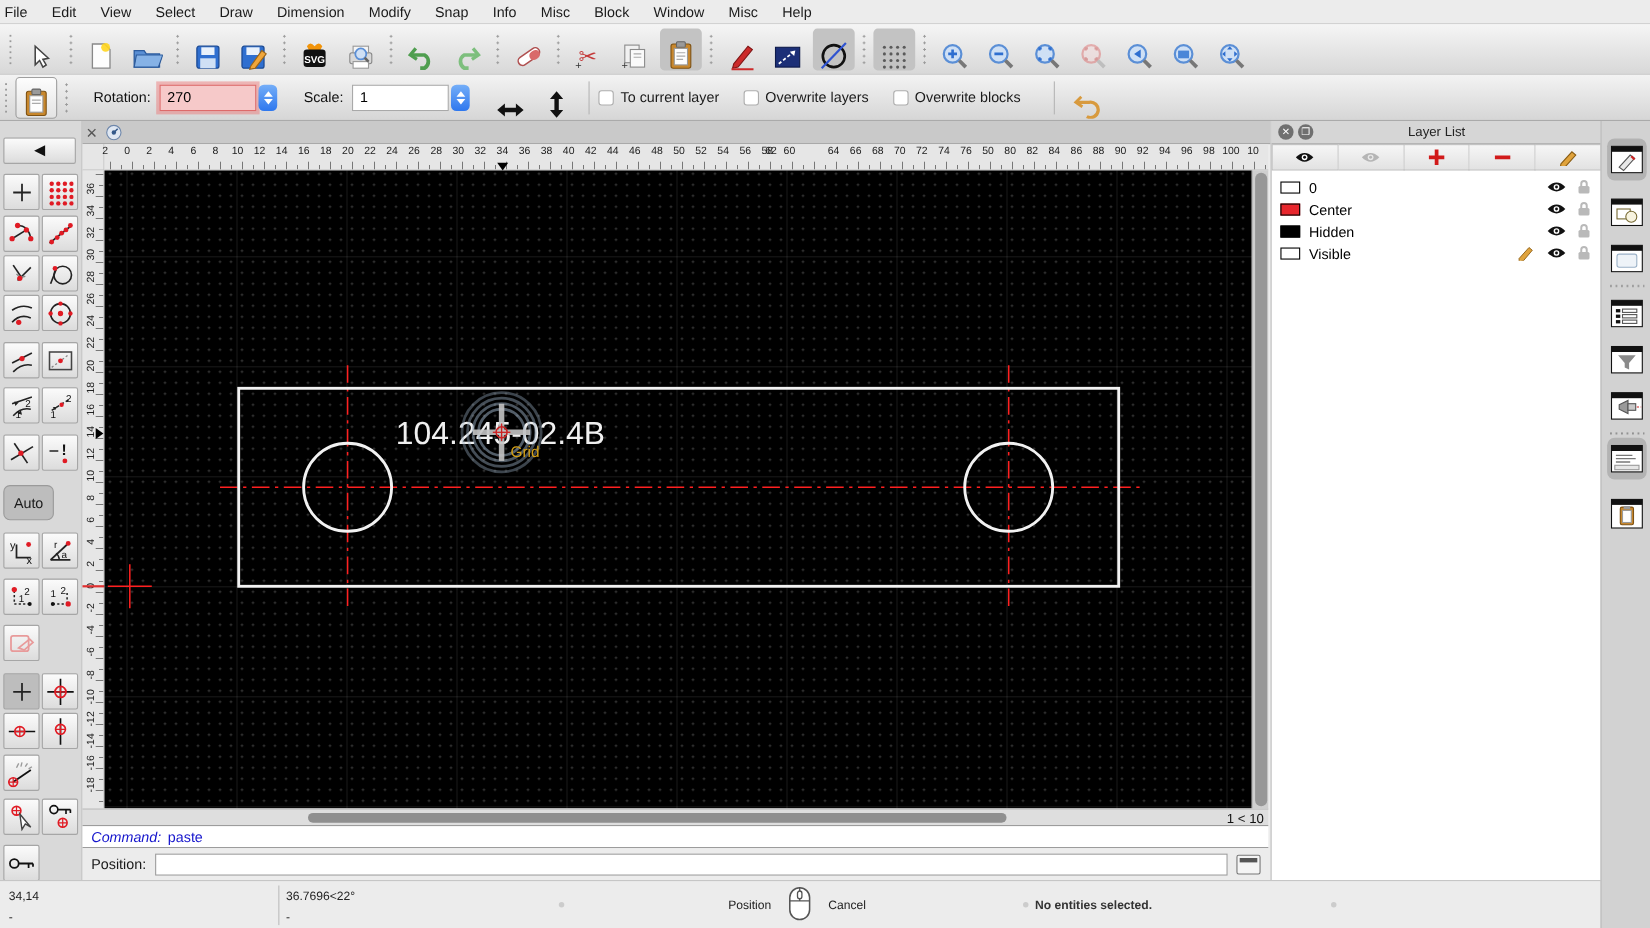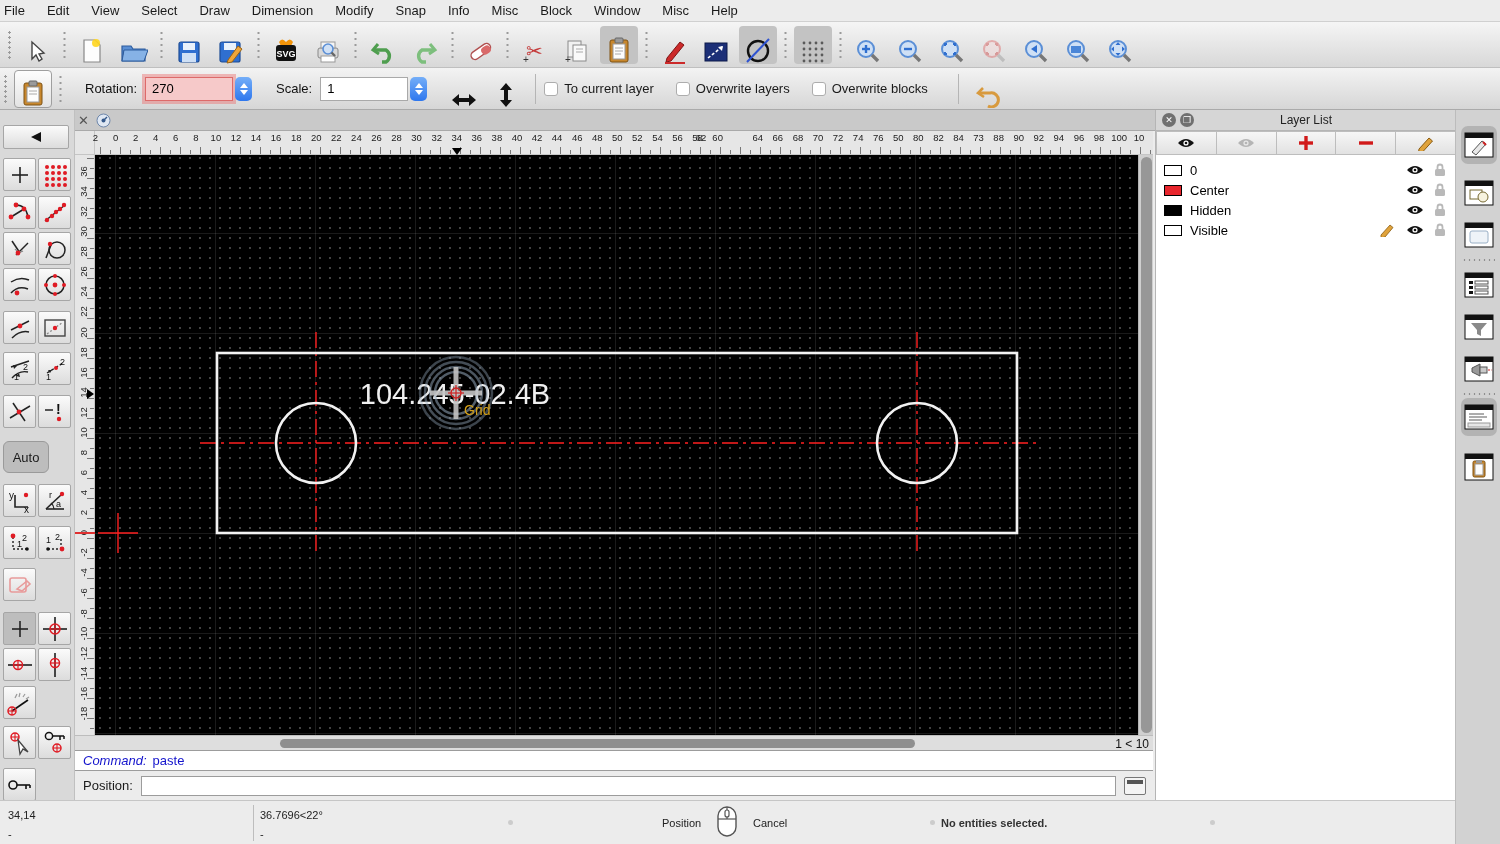--- a/index.html
+++ b/index.html
@@ -815,21 +815,21 @@
       <span class="rlabel" style="left: 671.88px;">66</span>
       <span class="rlabel" style="left: 691.95px;">68</span>
       <span class="rlabel" style="left: 712.02px;">70</span>
       <span class="rlabel" style="left: 732.09px;">72</span>
       <span class="rlabel" style="left: 752.16px;">74</span>
       <span class="rlabel" style="left: 772.23px;">76</span>
       <span class="rlabel" style="left: 792.3px;">50</span>
       <span class="rlabel" style="left: 812.37px;">80</span>
       <span class="rlabel" style="left: 832.44px;">82</span>
       <span class="rlabel" style="left: 852.51px;">84</span>
-      <span class="rlabel" style="left: 872.58px;">73</span>
+      <span class="rlabel" style="left: 872.58px;">86</span>
       <span class="rlabel" style="left: 892.65px;">88</span>
       <span class="rlabel" style="left: 912.72px;">90</span>
       <span class="rlabel" style="left: 932.79px;">92</span>
       <span class="rlabel" style="left: 952.86px;">94</span>
       <span class="rlabel" style="left: 972.93px;">96</span>
       <span class="rlabel" style="left: 993px;">98</span>
       <span class="rlabel" style="left: 1013.07px;">100</span>
       <span class="rlabel" style="left: 1033.14px;">10</span>
     </div>
   <div class="toptri" style="left:357px;"></div>

